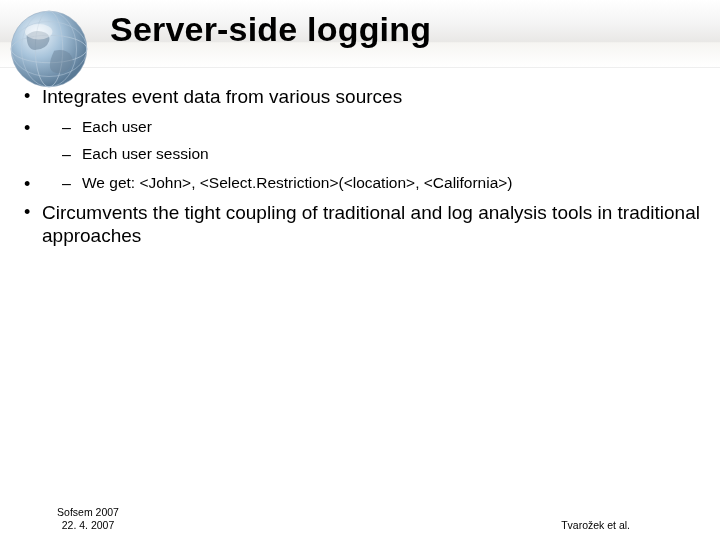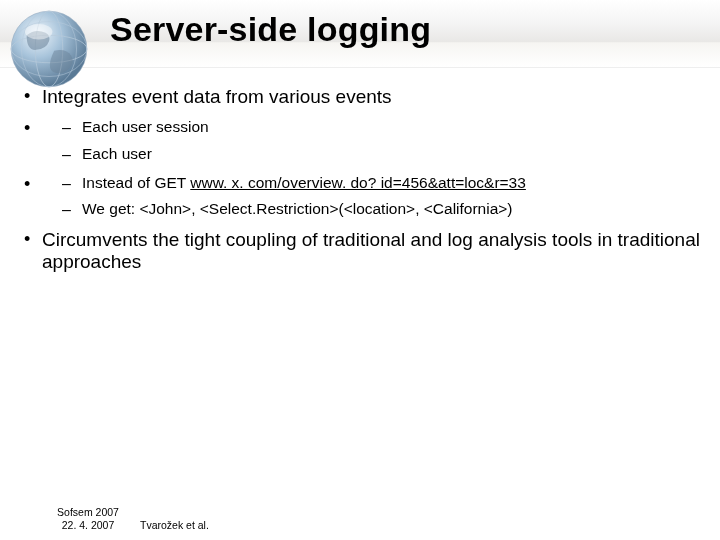--- a/index.html
+++ b/index.html
@@ -91,21 +91,21 @@
   .footer-left {
     width: 140px;
     text-align: center;
     font-size: 10.5px;
     color: #000;
     line-height: 1.25;
     padding-left: 36px;
   }
   .footer-center {
     flex: 1;
-    text-align: left;
+    text-align: right;
     font-size: 10.5px;
     color: #000;
     line-height: 1.25;
     padding-right: 90px;
   }
 </style>
 </head>
 <body>
 
 <div class="header-band"></div>
@@ -127,32 +127,29 @@
     <path d="M24 34 q10 -8 22 -3 q6 3 4 10 q-3 9 -15 10 q-11 1 -11 -17" fill="#6a8298" opacity="0.55"></path>
     <path d="M56 52 q14 -3 20 6 q4 7 -2 14 q-8 9 -18 5 q-10 -4 0 -25" fill="#6a8298" opacity="0.5"></path>
     <ellipse cx="38" cy="30" rx="16" ry="9" fill="#ffffff" opacity="0.45"></ellipse>
   </svg>
 </div>
 
 <div class="title">Server-side logging</div>
 
 <div class="content">
   <ul class="top">
-    <li>Integrates event data from various events</li>
+    <li>Integrates event data from various sources</li>
     <li>
       <ul class="sub">
+        <li>Each user</li>
         <li>Each user session</li>
-        <li>Each user</li>
       </ul>
     </li>
     <li>
       <ul class="sub">
-        <li>
-          <span>Instead of GET </span><span class="underline">www. x. com/overview. do? id=456&amp;att=loc&amp;r=33</span>
-        </li>
         <li>We get: &lt;John&gt;, &lt;Select.Restriction&gt;(&lt;location&gt;, &lt;California&gt;)</li>
       </ul>
     </li>
     <li>Circumvents the tight coupling of traditional and log analysis tools in traditional approaches</li>
   </ul>
 </div>
 
 <div class="footer">
   <div class="footer-left">
     <div>Sofsem 2007</div>

